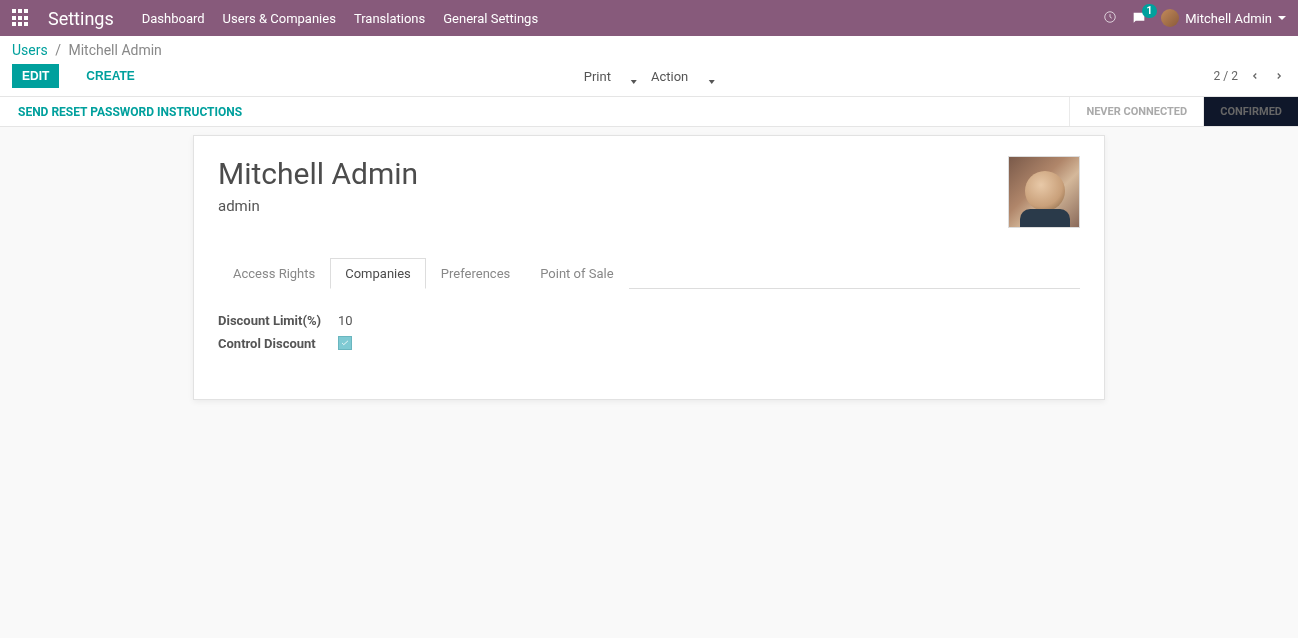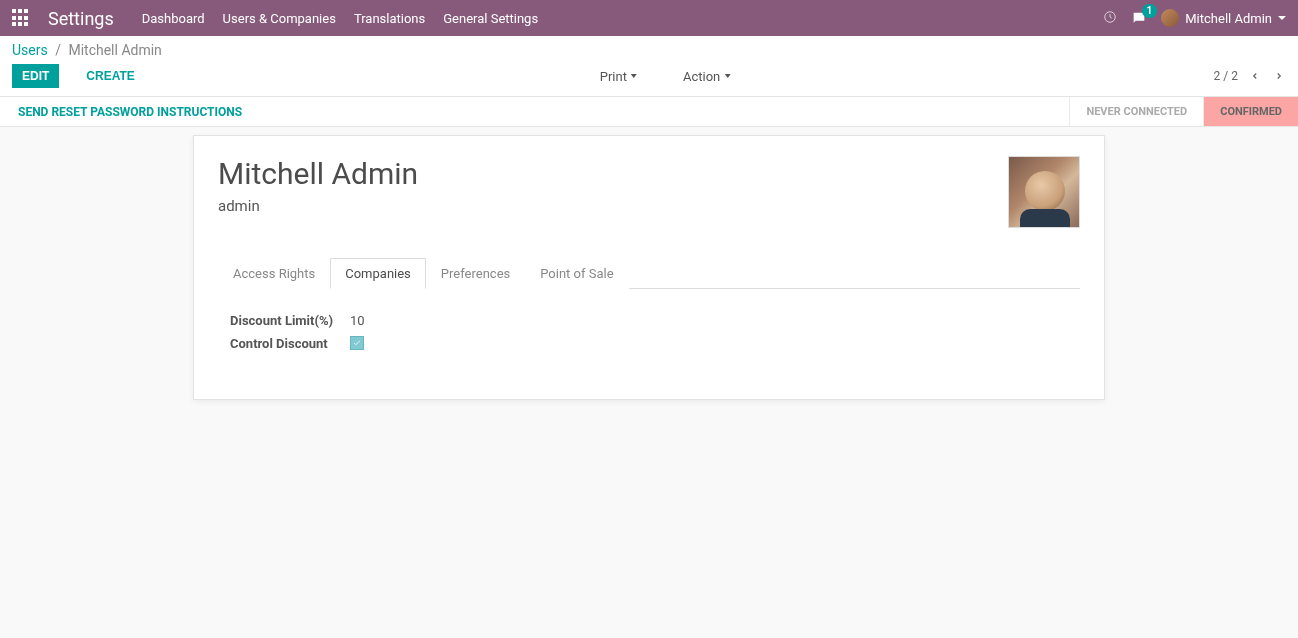--- a/index.html
+++ b/index.html
@@ -20,46 +20,46 @@
 .caret { width: 0; height: 0; border-left: 4px solid transparent; border-right: 4px solid transparent; border-top: 4px solid #fff; display: inline-block; }
 .controlbar { background: #fff; border-bottom: 1px solid #e5e5e5; padding: 6px 12px 8px; }
 .breadcrumb { font-size: 14px; margin-bottom: 6px; }
 .breadcrumb a { color: #00a09d; text-decoration: none; cursor: pointer; }
 .breadcrumb .sep { color: #888; margin: 0 4px; }
 .breadcrumb .cur { color: #888; }
 .cb-row { display: flex; align-items: center; }
 .btn-primary { background: #00a09d; color: #fff; border: none; padding: 5px 10px; font-size: 12px; font-weight: 700; cursor: pointer; margin-right: 23px; }
 .btn-link { background: none; border: none; color: #00a09d; font-size: 12px; font-weight: 700; cursor: pointer; padding: 5px 4px; }
 .cb-center { position: absolute; left: 50%; transform: translateX(-50%); display: flex; gap: 14px; color: #555; }
-.cb-center .dd { cursor: pointer; display: inline-flex; align-items: center; gap: 4px; font-size: 13px; margin-left: 32px; }
+.cb-center .dd { cursor: pointer; display: inline-flex; align-items: flex-end; gap: 20px; font-size: 13px; }
 .cb-center .caret2 { width: 0; height: 0; border-left: 3px solid transparent; border-right: 3px solid transparent; border-top: 4px solid #555; }
 .cb-right { margin-left: auto; display: flex; align-items: center; gap: 10px; color: #666; }
 .cb-right .pager { font-size: 12px; }
 .cb-right .nav-btn { cursor: pointer; color: #666; padding: 2px; }
 .actionbar { background: #fff; border-bottom: 1px solid #e5e5e5; display: flex; align-items: center; padding-left: 18px; height: 30px; position: relative; }
 .actionbar .link { color: #00a09d; font-size: 12px; font-weight: 700; cursor: pointer; }
 .statusbar { margin-left: auto; display: flex; align-items: stretch; height: 100%; }
 .status-step { padding: 0 16px; display: flex; align-items: center; font-size: 11px; font-weight: 700; color: #aaa; border-left: 1px solid #eaeaea; background: #fff; position: relative; }
-.status-step.active { color: #666; background: #fca5a5; }
+.status-step.active { color: #666; background: #0f172a; }
 .form-wrap { max-width: 912px; margin: 8px auto 40px; background: #fff; border: 1px solid #e2e2e2; box-shadow: 0 2px 6px rgba(0,0,0,0.06); position: relative; }
 .status-banner { border-bottom: 1px solid #e5e5e5; display: flex; justify-content: flex-end; }
 .status-banner .pill { border-left: 1px solid #e5e5e5; padding: 10px 18px; display: flex; align-items: center; gap: 8px; color: #28a745; font-size: 13px; }
 .status-banner .pill svg { width: 14px; height: 14px; stroke: #999; fill: none; stroke-width: 2; }
 .form-body { padding: 20px 24px 8px; }
 .form-head { display: flex; align-items: flex-start; }
 .head-left h1 { font-size: 30px; font-weight: 400; color: #4c4c4c; margin-bottom: 6px; }
 .head-left .sub { font-size: 15px; color: #555; }
 .avatar-lg { width: 72px; height: 72px; margin-left: auto; background: linear-gradient(135deg,#7a5a4a 0%,#b0866a 40%,#d4b89a 60%,#8a6a5a 100%); border: 1px solid #ddd; position: relative; overflow:hidden; }
 .avatar-lg::before { content:""; position:absolute; width:40px; height:40px; border-radius:50%; background: radial-gradient(circle at 40% 35%, #e8c9a8 0%, #c9a07a 60%, #7a5a3a 100%); top:14px; left:16px; }
 .avatar-lg::after { content:""; position:absolute; width:50px; height:18px; background:#2a3a4a; bottom:0; left:11px; border-radius:10px 10px 0 0; }
 .tabs { display: flex; margin-top: 30px; border-bottom: 1px solid #ddd; }
 .tab { border: 1px solid transparent; border-bottom: none; padding: 7px 14px; font-size: 13px; color: #888; cursor: pointer; background: #fff; margin-bottom: -1px; }
 .tab.active { border-color: #ddd; color: #4c4c4c; border-bottom: 1px solid #fff; }
 .tab-content { padding: 16px 24px 40px; }
-.frow { display: flex; align-items: center; margin-bottom: 8px; font-size: 13px; margin-left: 12px; }
+.frow { display: flex; align-items: center; margin-bottom: 8px; font-size: 13px; }
 .flabel { width: 120px; font-weight: 700; color: #555; }
 .fval { color: #555; }
 .chk { width: 14px; height: 14px; background: #7fcad3; border: 1px solid #6ab6bf; display: inline-flex; align-items: center; justify-content: center; }
 .chk svg { width: 10px; height: 10px; stroke: #fff; stroke-width: 2; fill: none; }
 </style>
 </head>
 <body>
 
 <div class="topbar">
   <div class="apps-icon">

